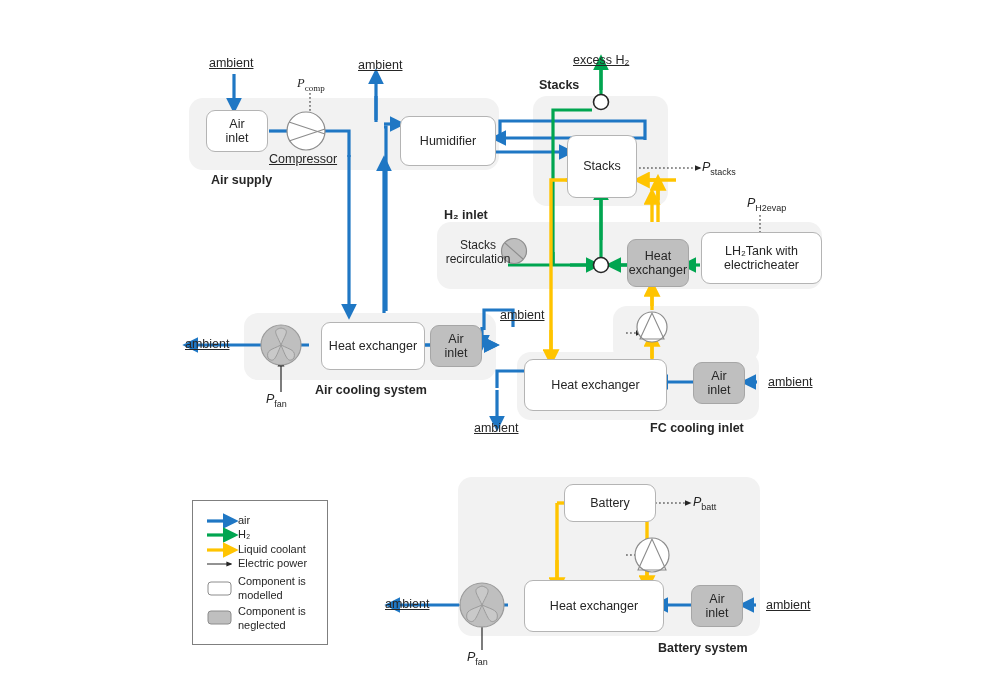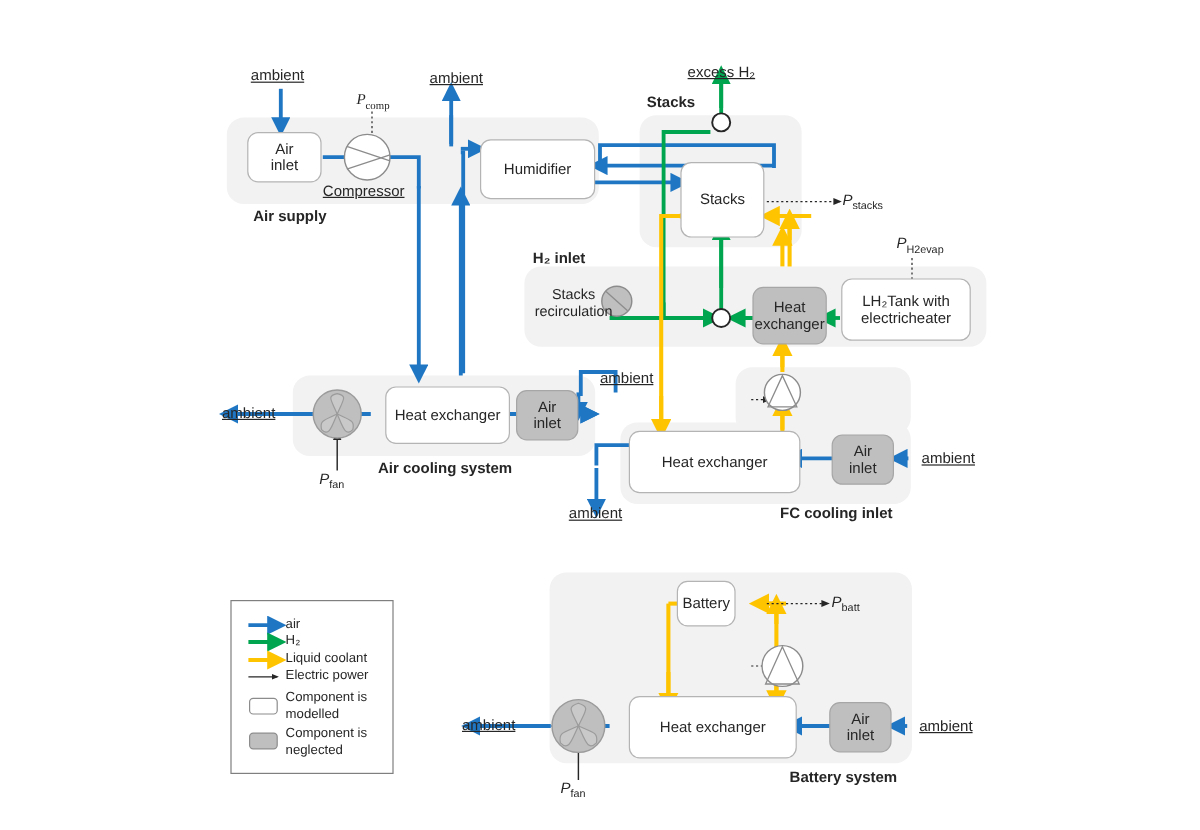--- a/index.html
+++ b/index.html
@@ -215,21 +215,21 @@
   <div class="box" style="left:437px;top:232px;width:82px;height:42px;border:none;background:transparent;font-size:12px;">
     <span style="white-space:pre-line">Stacks
 recirculation</span>
   </div>
 
   <div class="box neglected" style="left:627px;top:239px;width:62px;height:48px;">
     <span style="white-space:pre-line">Heat
 exchanger</span>
   </div>
 
-  <div class="box" style="left:701px;top:232px;width:108px;height:52px;">
+  <div class="box" style="left:701px;top:232px;width:121px;height:52px;">
     <span style="white-space:pre-line">LH₂Tank  with
 electricheater</span>
   </div>
 
   <div class="box" style="left:321px;top:322px;width:104px;height:48px;">
     <span>Heat exchanger</span>
   </div>
 
   <div class="box neglected" style="left:430px;top:325px;width:52px;height:42px;">
     <span style="white-space:pre-line">Air
@@ -238,21 +238,21 @@
 
   <div class="box" style="left:524px;top:359px;width:143px;height:52px;">
     <span>Heat exchanger</span>
   </div>
 
   <div class="box neglected" style="left:693px;top:362px;width:52px;height:42px;">
     <span style="white-space:pre-line">Air
 inlet</span>
   </div>
 
-  <div class="box" style="left:564px;top:484px;width:49px;height:38px;">
+  <div class="box" style="left:564px;top:484px;width:92px;height:38px;">
     <span>Battery</span>
   </div>
 
   <div class="box" style="left:524px;top:580px;width:140px;height:52px;">
     <span>Heat exchanger</span>
   </div>
 
   <div class="box neglected" style="left:691px;top:585px;width:52px;height:42px;">
     <span style="white-space:pre-line">Air
 inlet</span>

